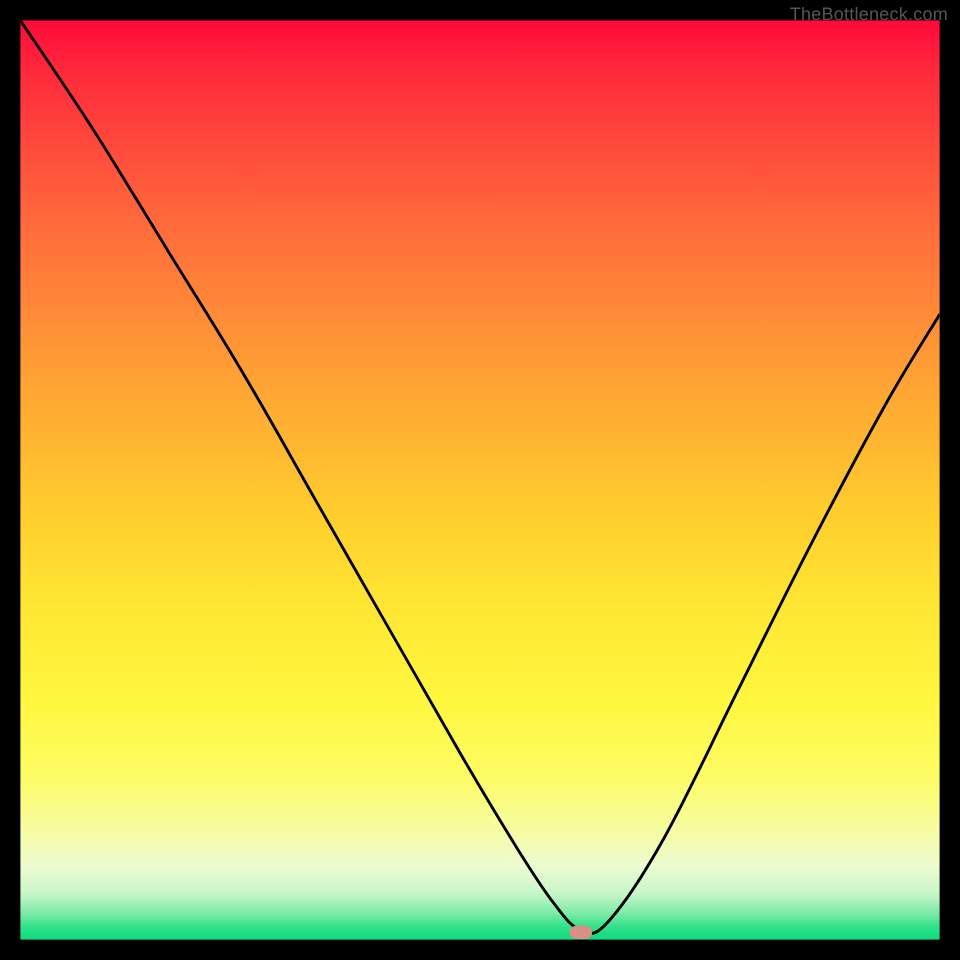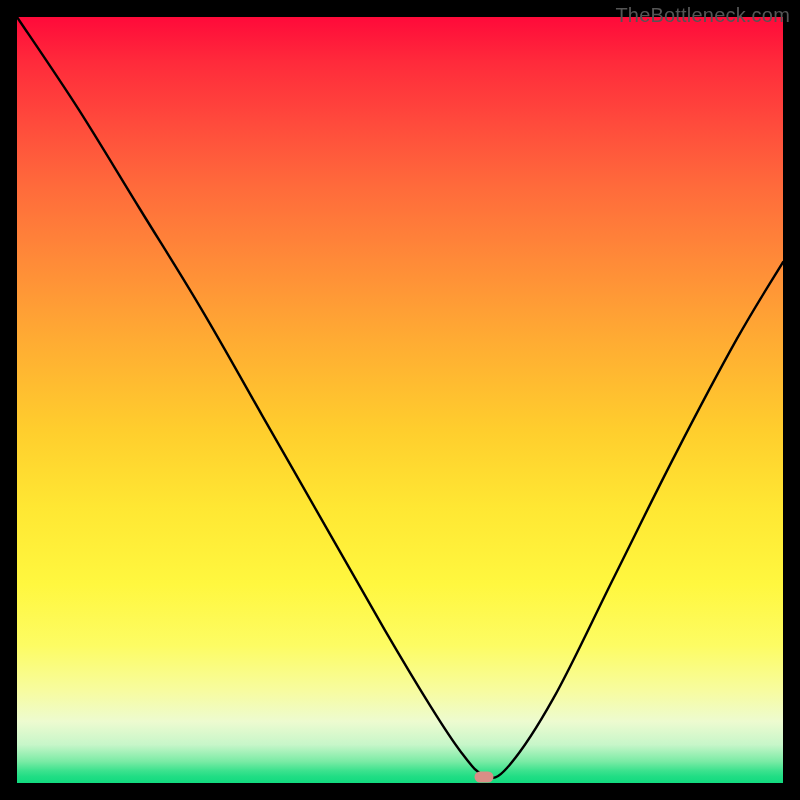--- a/index.html
+++ b/index.html
@@ -15,21 +15,21 @@
     position: relative;
     width: 800px;
     height: 800px;
     background: #000;
   }
   .watermark {
     position: absolute;
     top: 4px;
     right: 10px;
     color: #555;
-    font-size: 20px;
+    font-size: 15px;
     font-weight: 400;
     letter-spacing: 0.2px;
     z-index: 50;
   }
   .plot-area {
     position: absolute;
     left: 17px;
     top: 17px;
     width: 766px;
     height: 766px;

